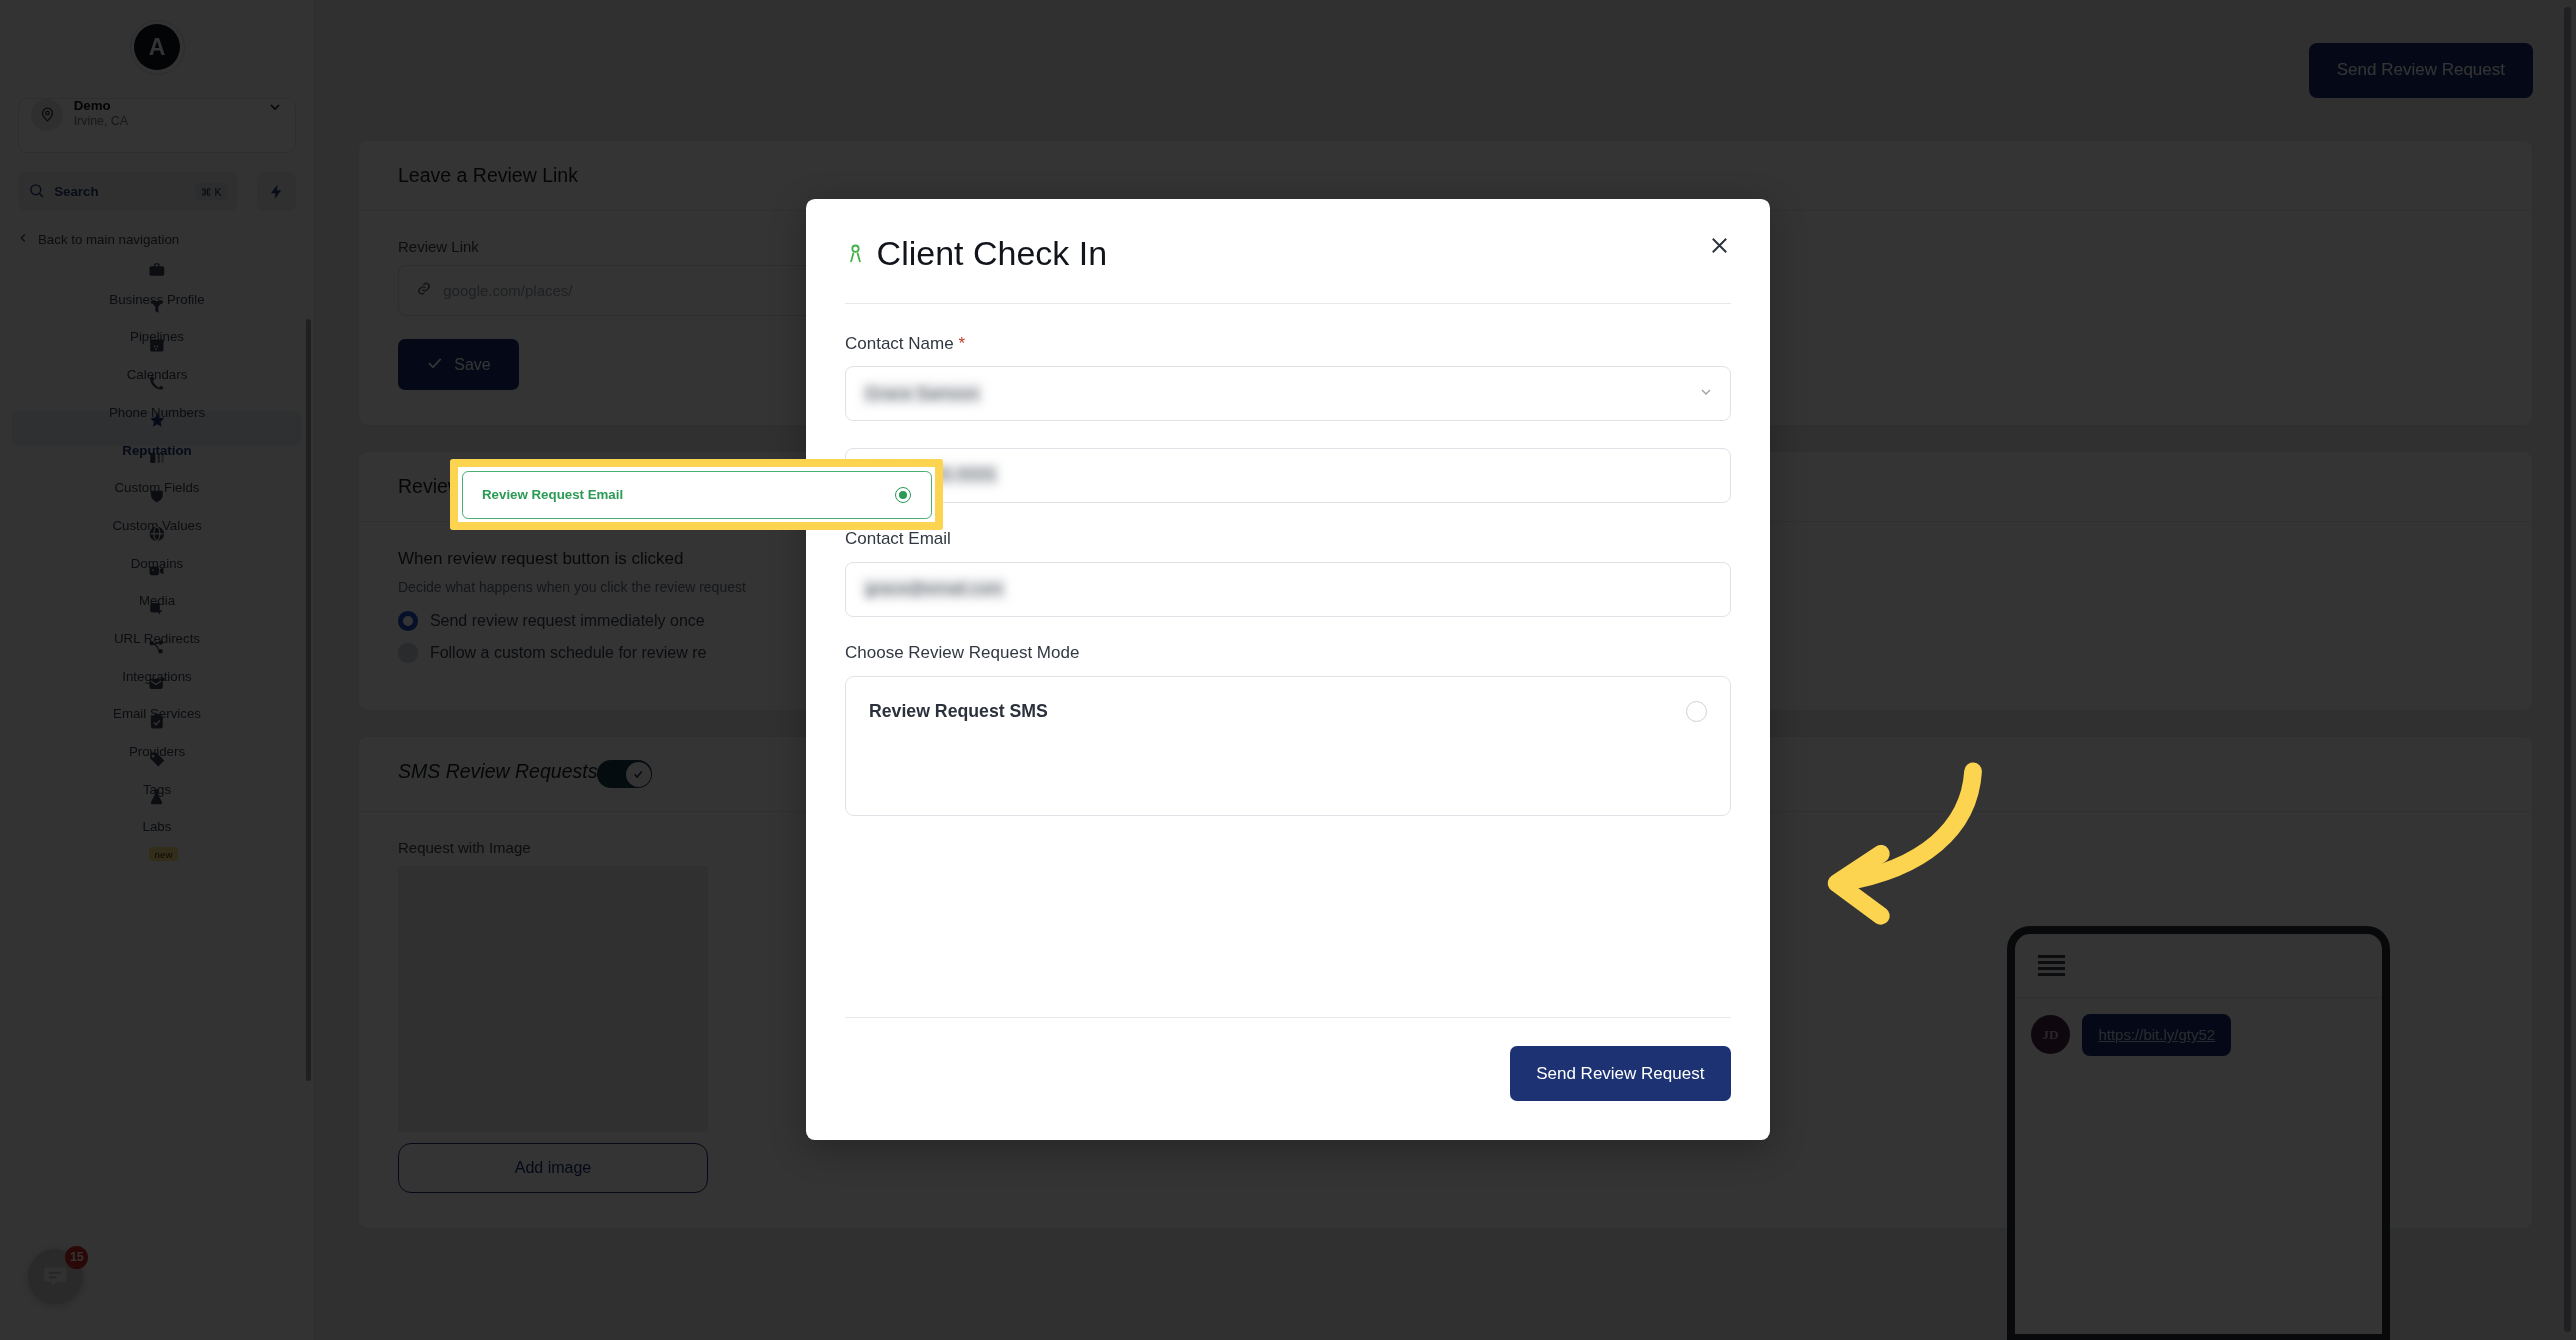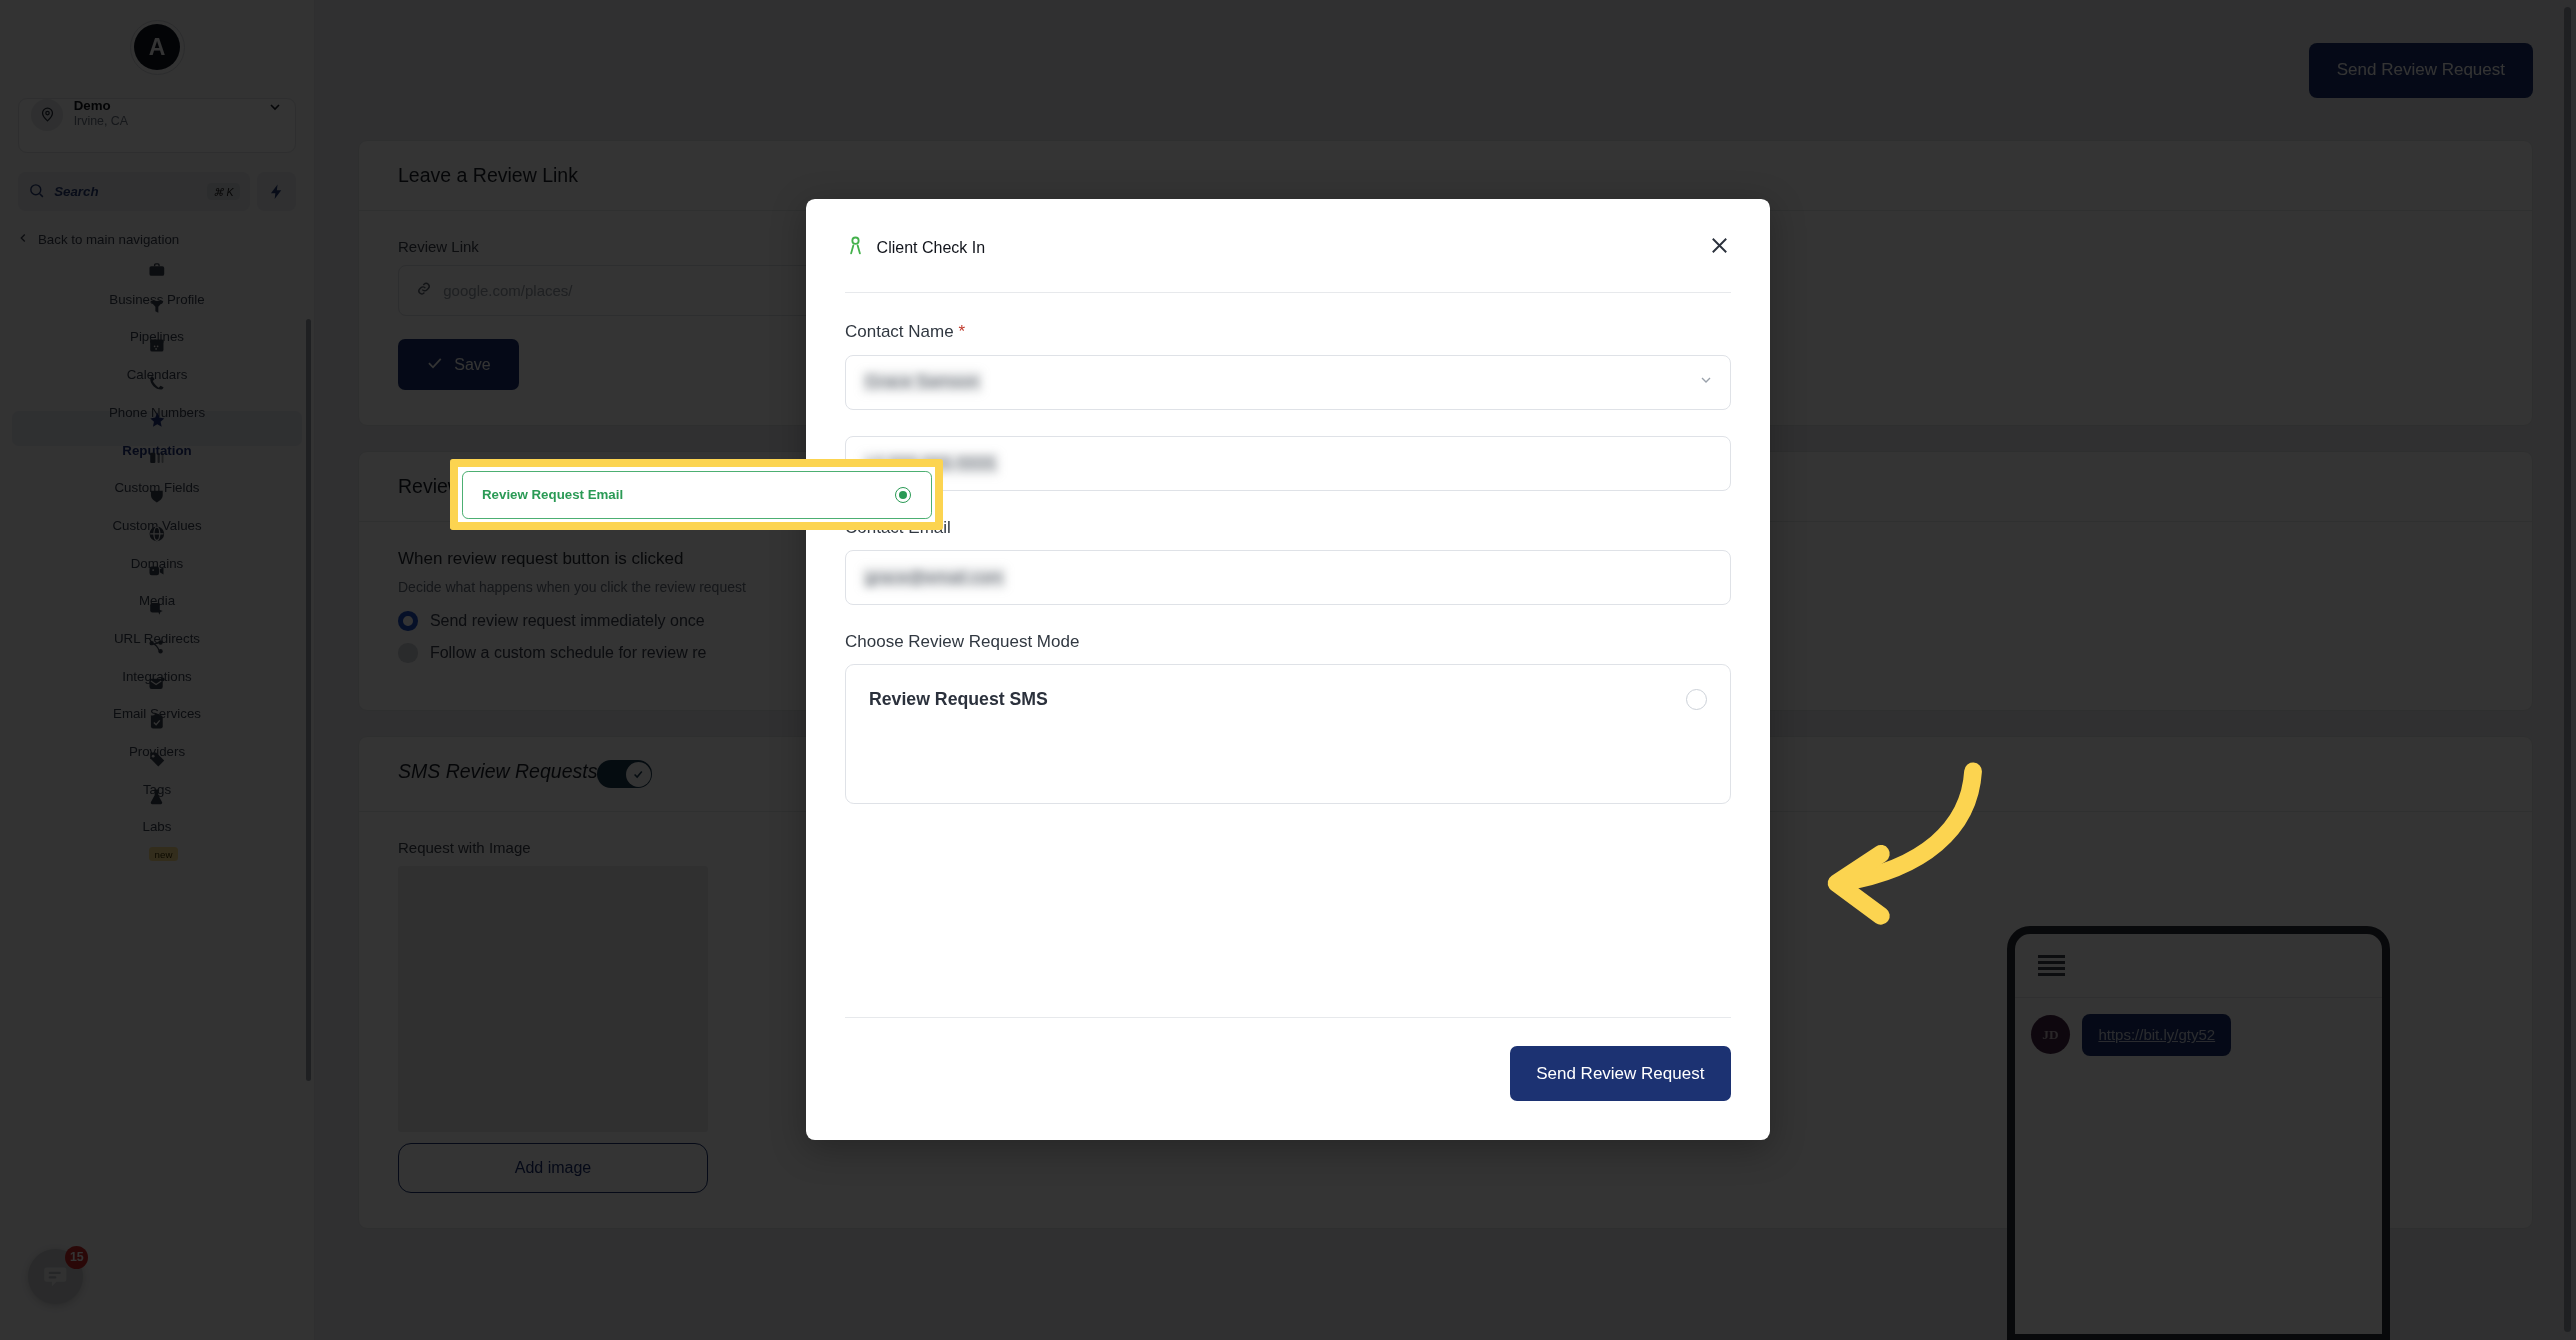--- a/index.html
+++ b/index.html
@@ -58,21 +58,21 @@
     background: #e8eaee; flex: 0 0 auto;
     display:flex; align-items:center; justify-content:center;
   }
   .loc-text { flex: 1 1 auto; line-height: 1.1; }
   .loc-name { font-size: 13.3px; font-weight: 700; color: #11141b; }
   .loc-sub  { font-size: 12.4px; color: #6d7685; margin-top: 1.8px; }
   .loc-chev { color: #1b1f27; font-size: 13.3px; }
 
   .search-row {
     margin: 19.5px 17.7px 0 17.7px;
-    display: flex; gap: 7px; align-items: stretch; font-style: italic;
+    display: flex; gap: 19px; align-items: stretch;
   }
   .search-box {
     flex: 1 1 auto; height: 39px; border-radius: 8px;
     background: #eceef2;
     display: flex; align-items: center; gap: 8.9px; padding: 0 10.6px;
   }
   .search-label { color: #2a3f7a; font-size: 13.3px; font-weight: 700; flex:1 1 auto;}
   .kbd {
     background: #dcdfe5; color:#222; border-radius: 4.4px;
     font-size: 10.6px; padding: 2.7px 6.2px; font-family:"Liberation Sans",sans-serif;
@@ -215,21 +215,21 @@
     width: 964px; height: 941px;
     background: #ffffff; border-radius: 8.9px;
     box-shadow: 0 8.9px 35px rgba(0,0,0,.28);
     display:flex; flex-direction: column;
   }
   .modal-head {
     padding: 35px 39px 0 39px;
     display:flex; align-items:flex-start; justify-content: space-between;
   }
   .modal-title {
-    font-size: 16px; color:#11141b; display:flex; align-items:center; gap: 10.6px; text-align: right;
+    font-size: 34px; color:#11141b; display:flex; align-items:center; gap: 10.6px; text-align: right;
   }
   .modal-close { font-size: 26.6px; color:#2b313c; line-height: 1; cursor:pointer; }
   .modal-div { height:0.9px; background:#e7e9ec; margin: 30px 39px 0 39px; }
   .modal-body { padding: 30px 39px 0 39px; flex:1 1 auto; }
   .m-label { font-size: 17px; color:#313841; margin-bottom: 12.4px; }
   .req { color:#c0392b; font-size: 17px; }
   .m-input {
     height: 55px; border: 0.9px solid #dfe2e7; border-radius: 8px;
     display:flex; align-items:center; padding: 0 16px;
     margin-bottom: 26.6px; background:#fff;

